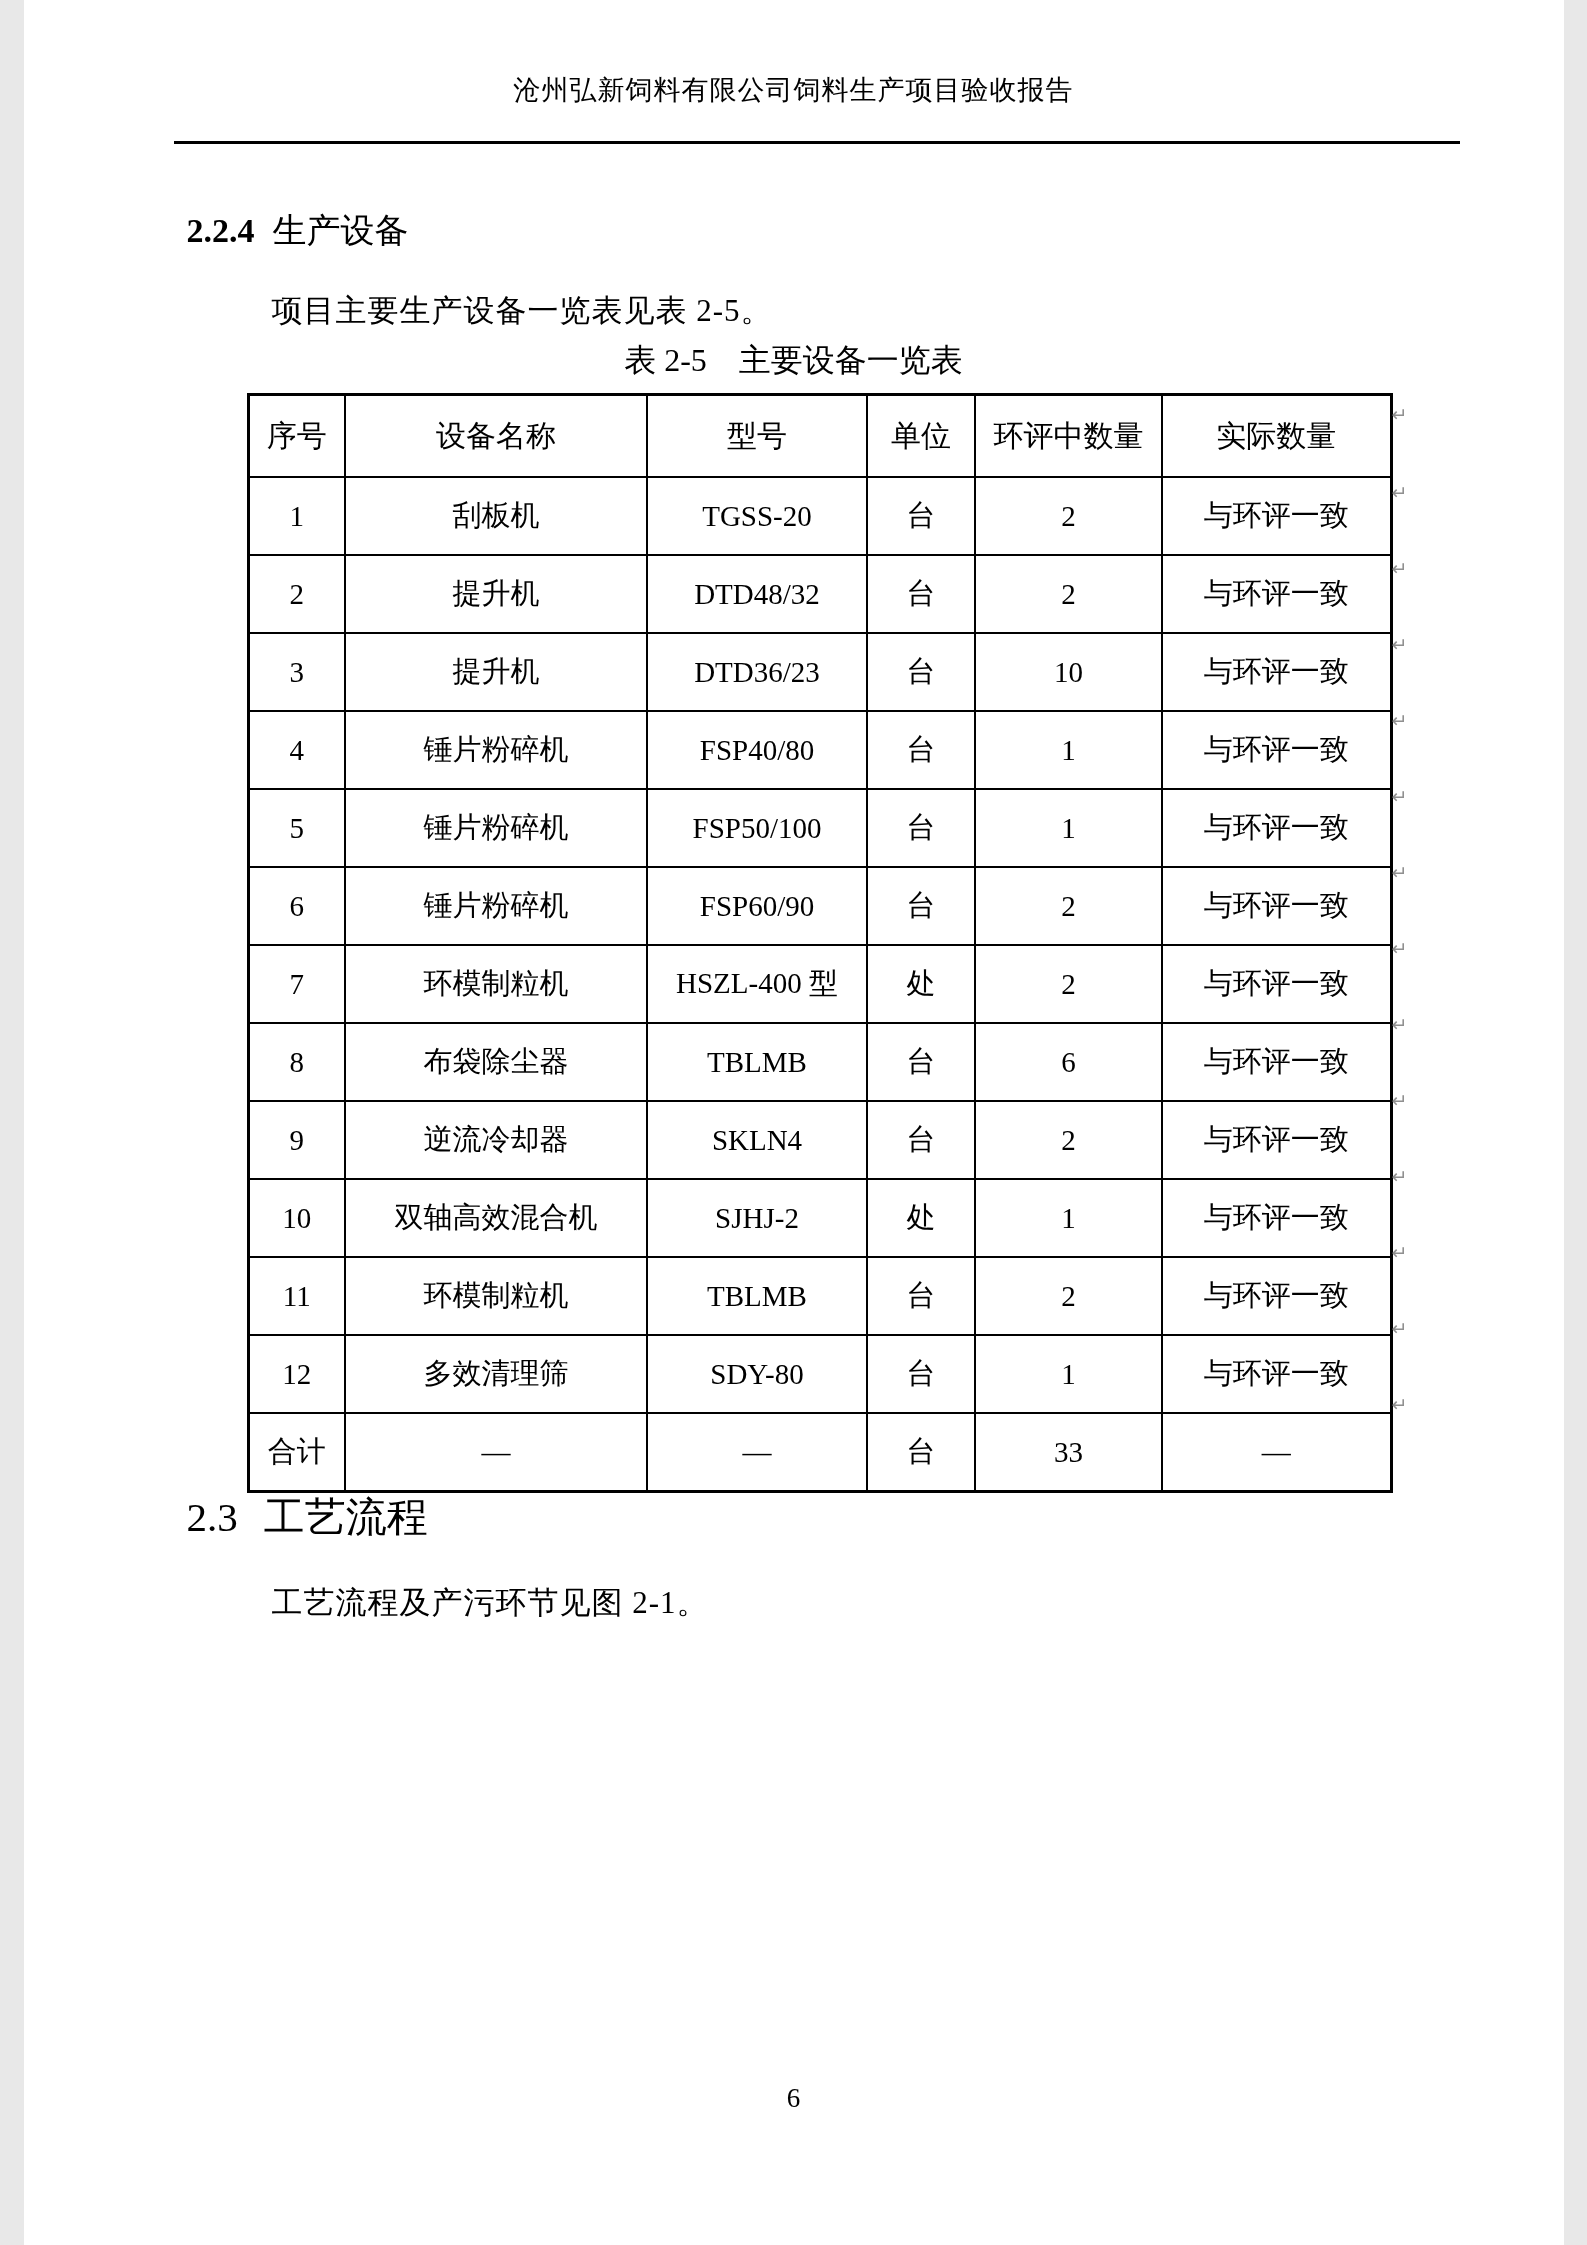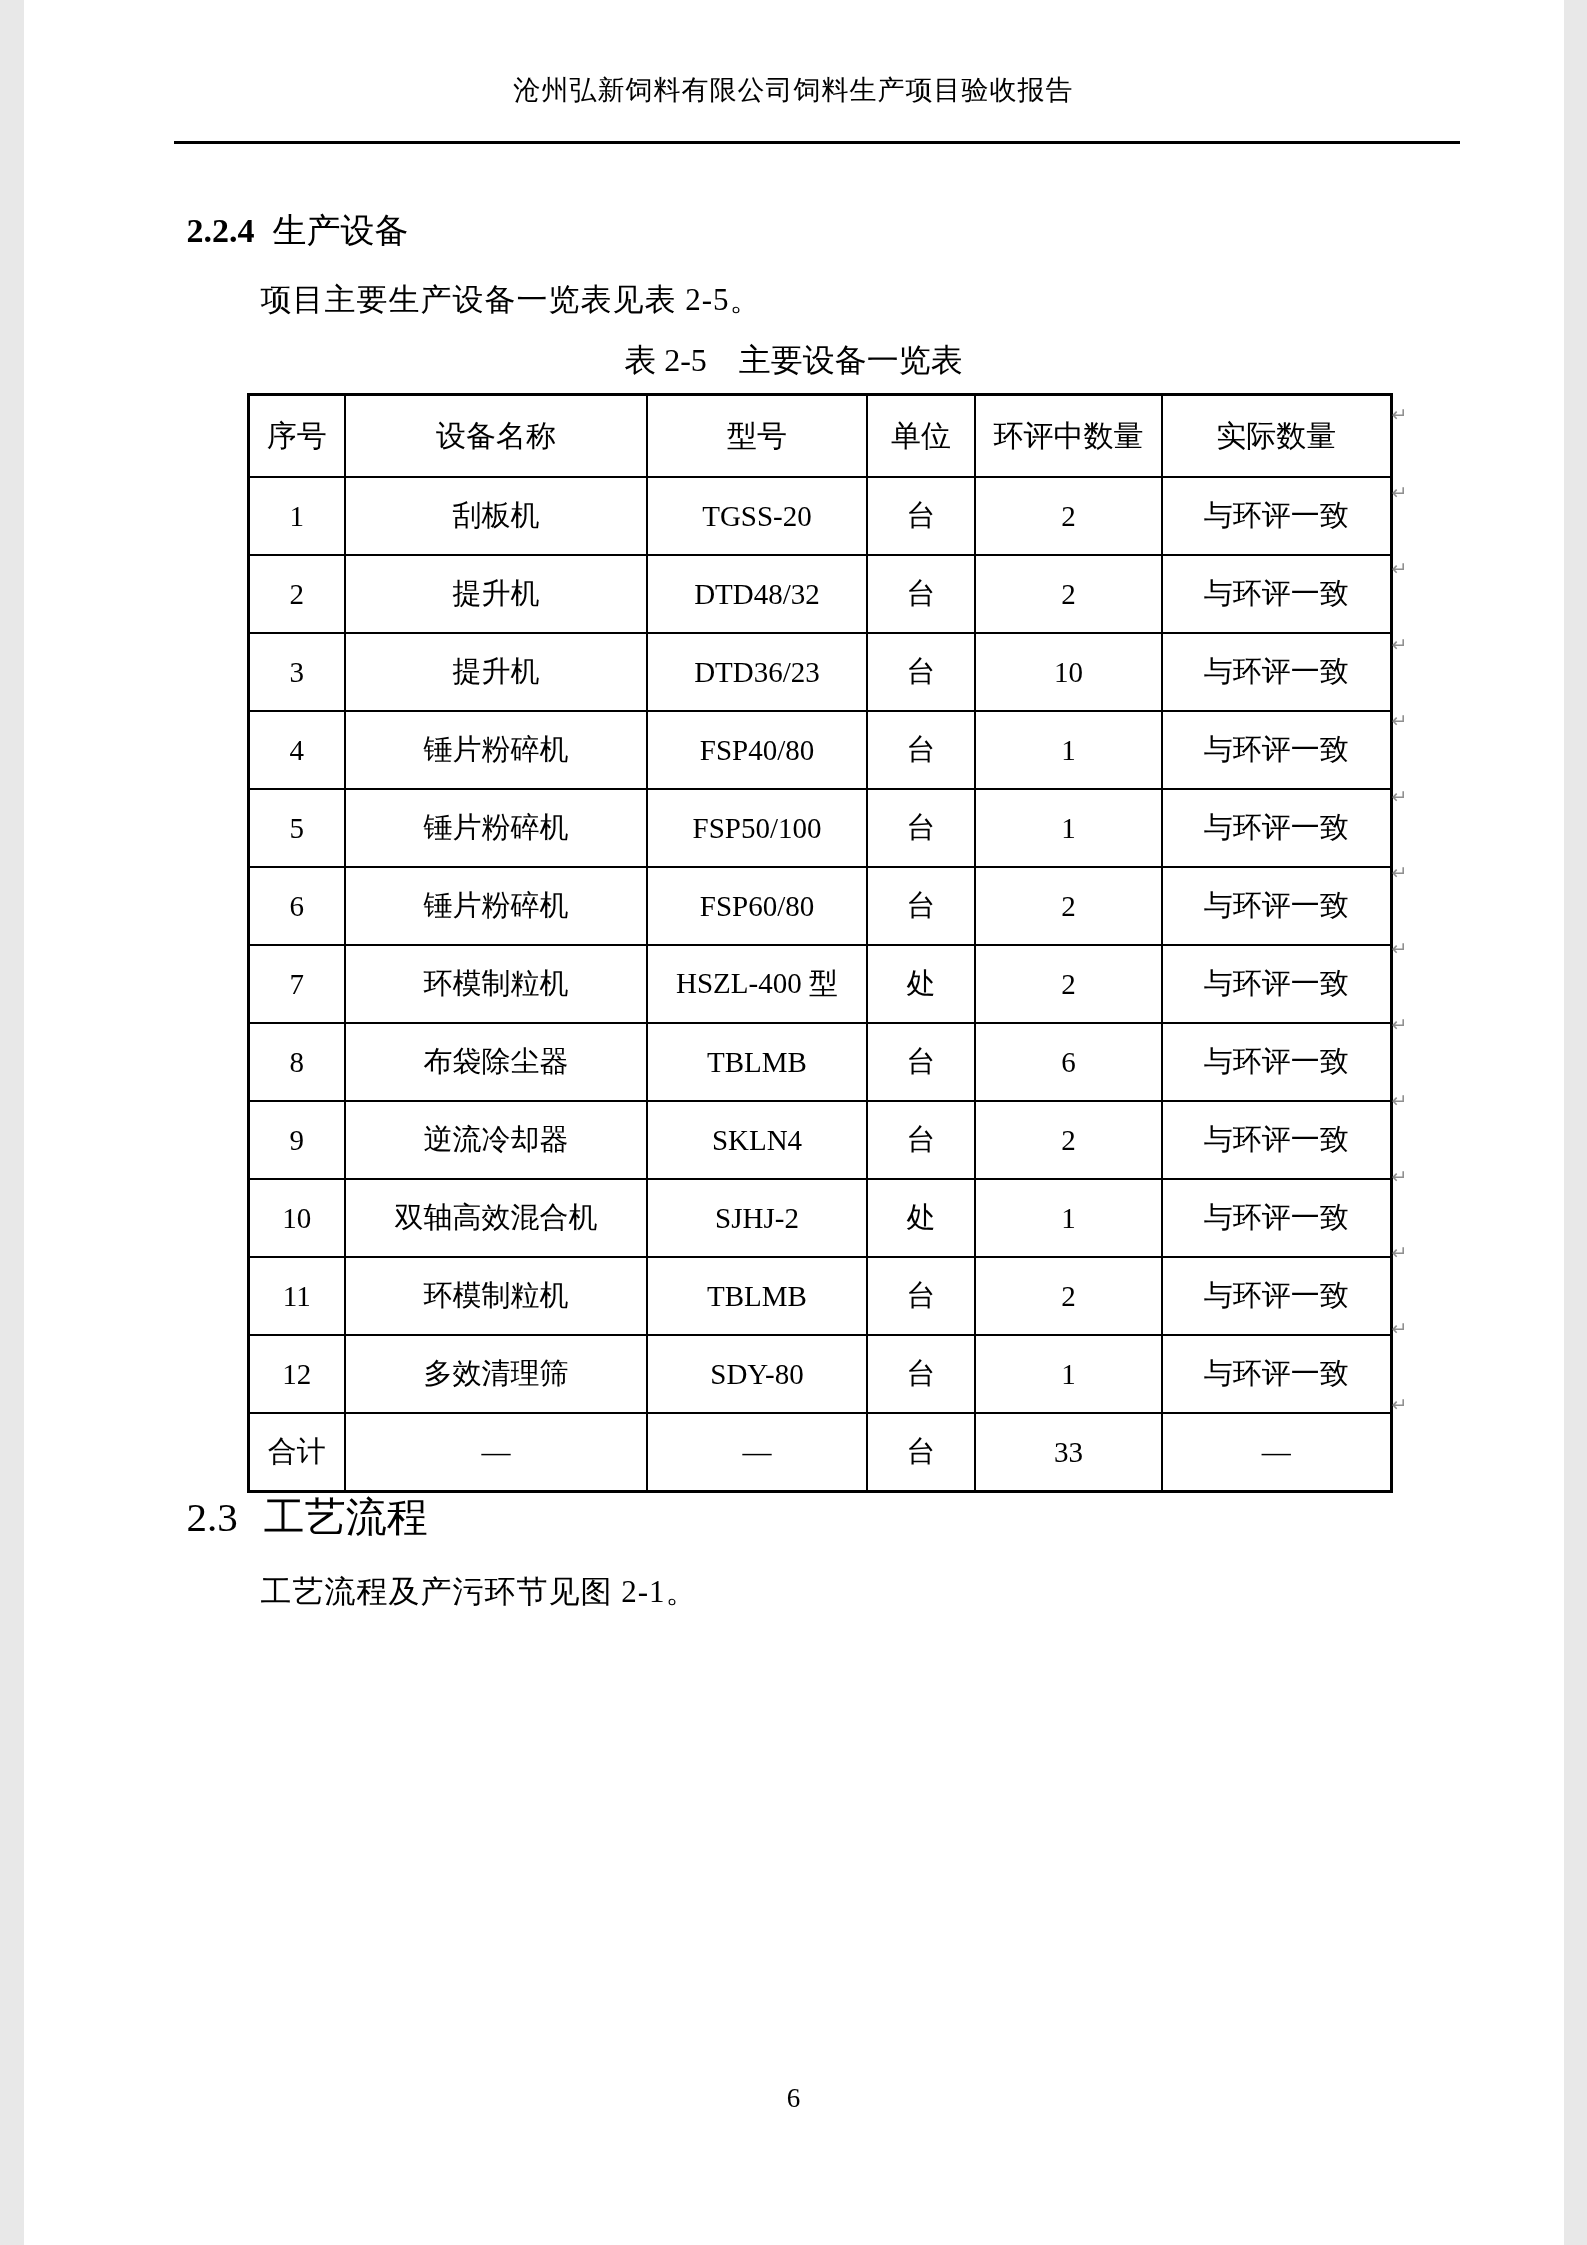--- a/index.html
+++ b/index.html
@@ -19,21 +19,21 @@
   .header-rule{
     position:absolute;top:141px;left:150px;width:1286px;
     border-top:3px solid #000;height:0;
   }
   .sec-heading-224{
     position:absolute;top:208px;left:163px;
     font-size:34px;font-weight:normal;margin:0;
   }
   .sec-heading-224 .num{margin-right:18px;font-weight:bold;}
   .body-para{
-    position:absolute;font-size:31px;margin:5px;letter-spacing:1px;
+    position:absolute;font-size:31px;margin:16px;letter-spacing:1px;
   }
   .para-1{top:274px;left:232px;}
   .table-caption{
     position:absolute;top:339px;left:0;width:100%;
     text-align:center;font-size:32px;font-weight:normal;margin:0;
   }
   table.equip{
     position:absolute;top:393px;left:223px;
     border-collapse:collapse;table-layout:fixed;
     width:1143px;
@@ -137,21 +137,21 @@
           <td>5</td>
           <td>锤片粉碎机</td>
           <td>FSP50/100</td>
           <td>台</td>
           <td>1</td>
           <td>与环评一致</td>
         </tr>
         <tr>
           <td>6</td>
           <td>锤片粉碎机</td>
-          <td>FSP60/80</td>
+          <td>FSP60/90</td>
           <td>台</td>
           <td>2</td>
           <td>与环评一致</td>
         </tr>
         <tr>
           <td>7</td>
           <td>环模制粒机</td>
           <td>HSZL-400 型</td>
           <td>处</td>
           <td>2</td>

